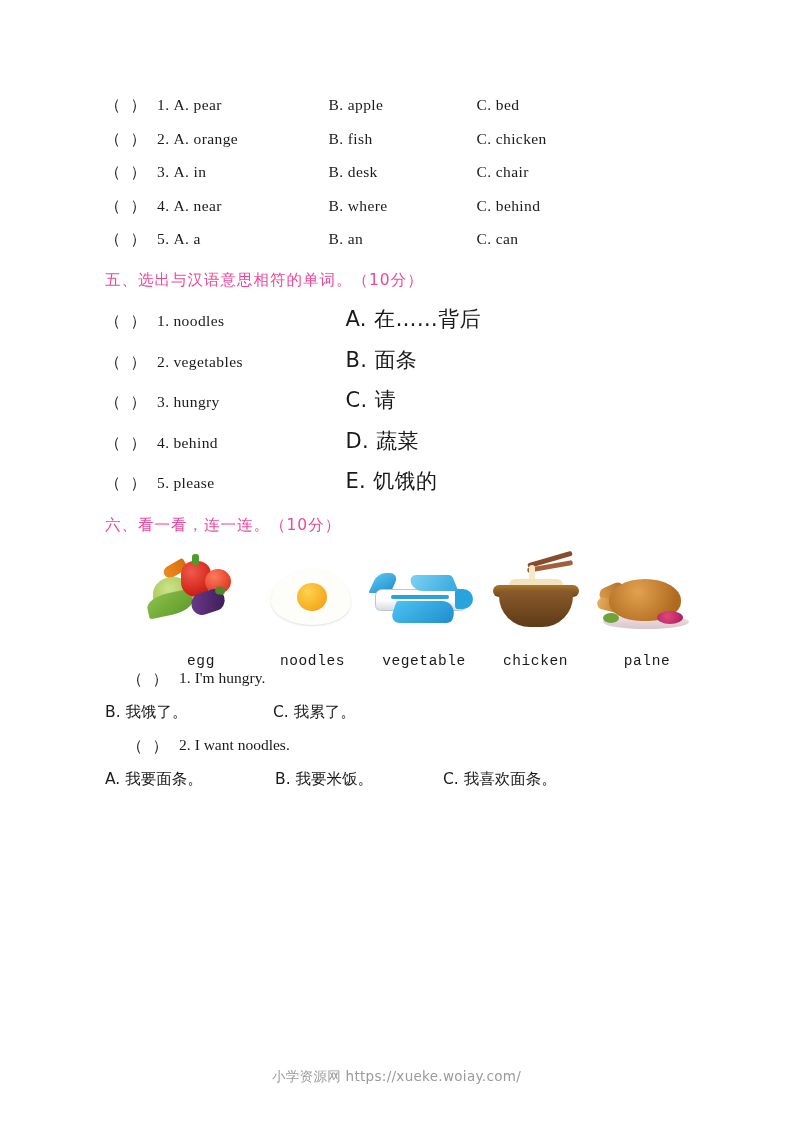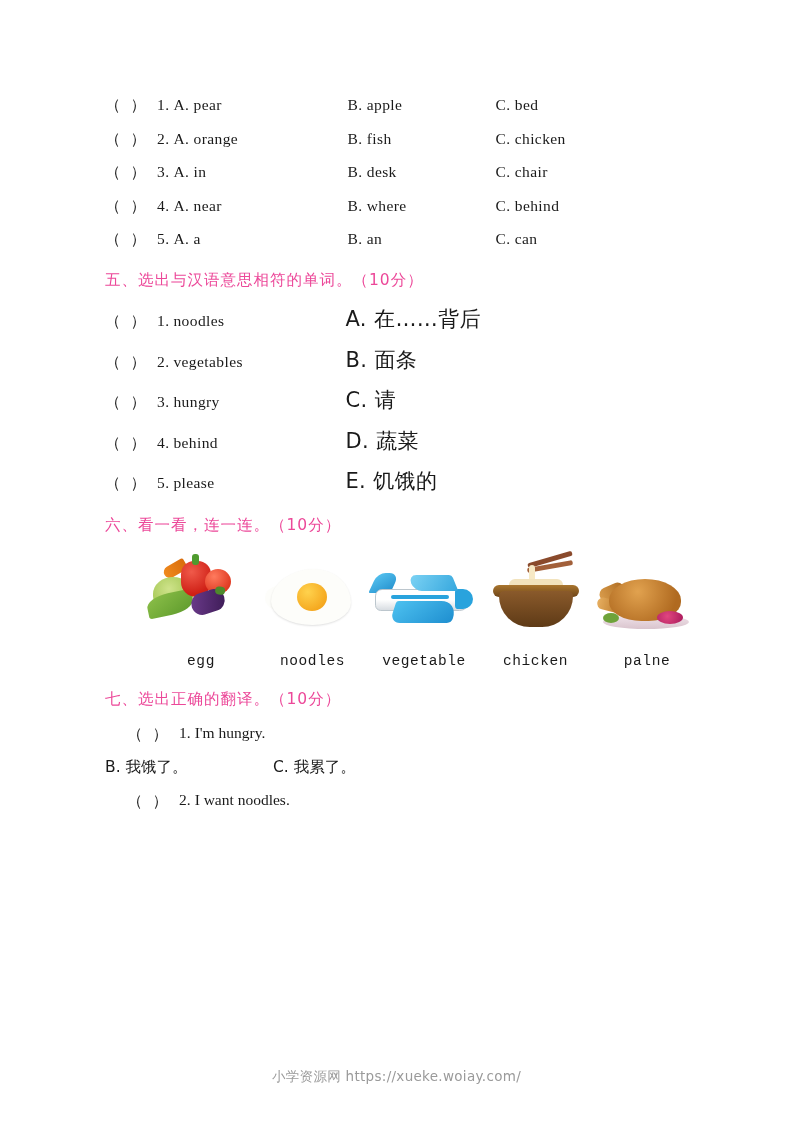--- a/index.html
+++ b/index.html
@@ -46,21 +46,21 @@
   .qnum {
     flex: 0 0 auto;
     margin-right: 4px;
   }
   .opt {
     display: inline-block;
   }
 
   
   .s4 .oa { width: 155px; flex: 0 0 155px; }
-  .s4 .ob { width: 148px; flex: 0 0 148px; margin-left: 19px; }
+  .s4 .ob { width: 148px; flex: 0 0 148px; }
   .s4 .oc { flex: 0 0 auto; }
 
   
   .s5 .oa { width: 172px; flex: 0 0 172px; }
   .s5 .ob { flex: 0 0 auto; }
 
   .section-title {
     font-family: "DejaVu Sans", sans-serif;
     font-size: 15.5px;
     font-weight: 500;
@@ -444,40 +444,44 @@
     </div>
 
     <div class="words">
       <span>egg</span>
       <span>noodles</span>
       <span>vegetable</span>
       <span>chicken</span>
       <span>palne</span>
     </div>
 
-    <div class="section-title">七、选出正确的翻译。（10分）</div>
 
     <div>
 
       <div class="trow indent">
         <span class="paren">（      ）</span>
         <span class="qnum">1.</span>
         <span>I'm hungry.</span>
       </div>
 
       <div class="ansrow cn">
         <span class="a2">B. 我饿了。</span>
         <span class="a3">C. 我累了。</span>
       </div>
 
       <div class="trow indent">
         <span class="paren">（      ）</span>
         <span class="qnum">2.</span>
         <span>I want noodles.</span>
       </div>
 
+      <div class="ansrow cn">
+        <span class="a1">A. 我要面条。</span>
+        <span class="a2">B. 我要米饭。</span>
+        <span class="a3">C. 我喜欢面条。</span>
+      </div>
 
     </div>
 
   </div>
 
   <div class="footer">小学资源网 https://xueke.woiay.com/</div>
 </div>
 
 </body></html>

